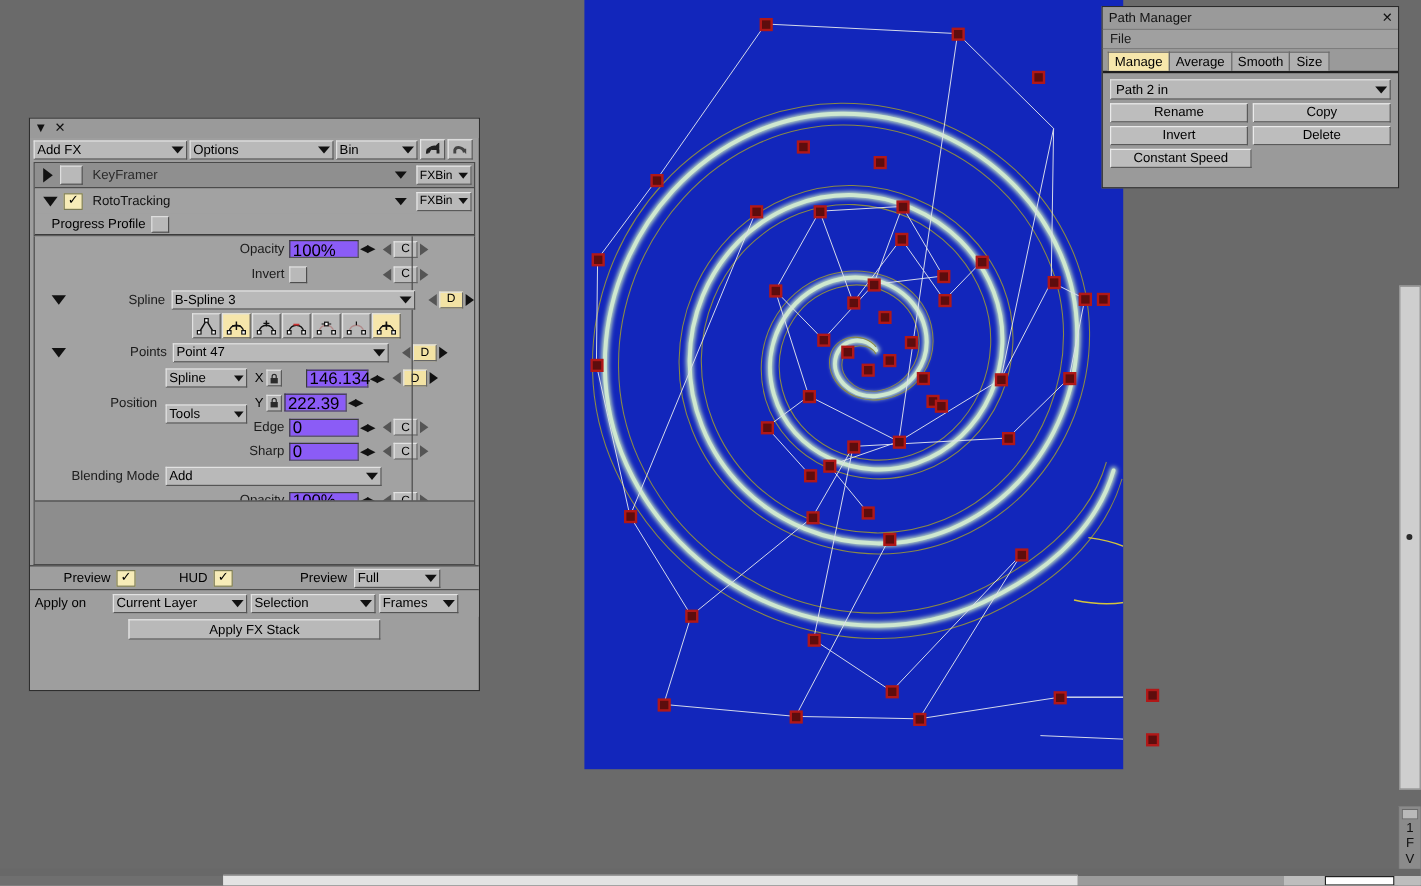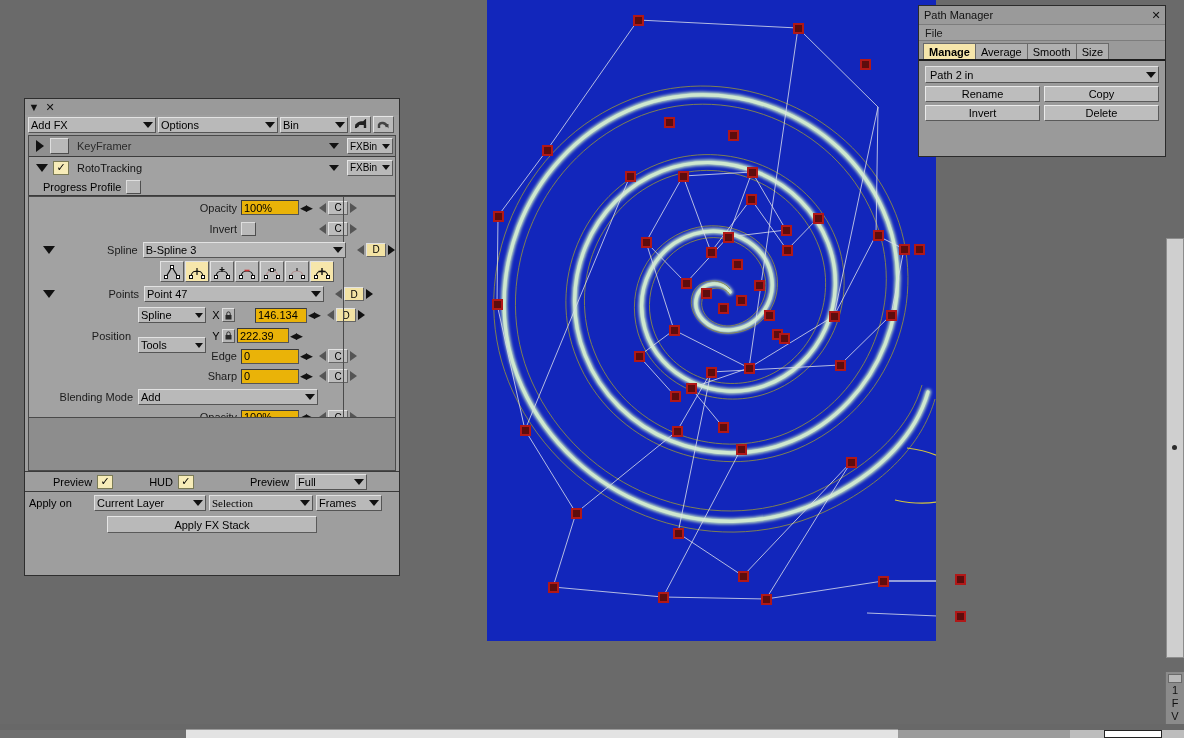--- a/index.html
+++ b/index.html
@@ -20,22 +20,22 @@
   .combo{background:#b9b9b9;border:1px solid #555;border-top-color:#e2e2e2;border-left-color:#e2e2e2;
          height:16px;display:flex;align-items:center;padding:0 2px;box-sizing:border-box;
          font-size:11px;position:relative;}
   .combo .lbl{flex:1;white-space:nowrap;overflow:hidden;}
   .caret{width:0;height:0;border-left:5px solid transparent;border-right:5px solid transparent;
          border-top:6px solid #111;margin-left:3px;flex:none;}
   .caret.sm{border-left-width:4px;border-right-width:4px;border-top-width:5px;}
   .btn{background:#b9b9b9;border:1px solid #5a5a5a;border-top-color:#e6e6e6;border-left-color:#e6e6e6;
        display:flex;align-items:center;justify-content:center;font-size:11px;box-sizing:border-box;
        height:16px;color:#000;}
-  .field{background:#eab308;border:1px solid #555;border-top-color:#3a3a3a;border-left-color:#3a3a3a;
-         height:15px;display:flex;align-items:center;padding:0 2px;box-sizing:border-box;font-size:11px;}
+  .field{background:#8b5cf6;border:1px solid #555;border-top-color:#3a3a3a;border-left-color:#3a3a3a;
+         height:15px;display:flex;align-items:center;padding:0 2px;box-sizing:border-box;font-size:14px;}
   .swatch{background:#b9b9b9;border:1px solid #4e4e4e;border-top-color:#dedede;border-left-color:#dedede;
           width:15px;height:14px;box-sizing:border-box;}
   .chk{width:16px;height:14px;background:#f7ecb8;border:1px solid #7a7a56;box-sizing:border-box;
        display:flex;align-items:center;justify-content:center;font-size:11px;color:#000;line-height:1;}
   .lab{font-size:11px;color:#1b1b1b;text-align:right;}
   .spin{display:flex;align-items:center;justify-content:center;width:14px;height:14px;
         font-size:9px;color:#111;letter-spacing:-1px;}
   .cdbtn{width:20px;height:14px;border:1px solid #666;border-top-color:#e2e2e2;border-left-color:#e2e2e2;
          display:flex;align-items:center;justify-content:center;font-size:10px;box-sizing:border-box;}
   .cdbtn.c{background:#bcbcbc;}
@@ -76,21 +76,21 @@
 
   
   #pathmgr{left:918px;top:5px;width:248px;height:152px;background:#9a9a9a;border:1px solid #2a2a2a;}
   #pathmgr .titlebar{background:#9a9a9a;height:18px;border-bottom:none;padding-left:5px;}
   .menubar{height:15px;background:#a0a0a0;border-top:1px solid #7d7d7d;border-bottom:1px solid #7d7d7d;
            display:flex;align-items:center;padding-left:6px;font-size:11px;color:#1b1b1b;}
   .tabstrip{display:flex;align-items:flex-end;height:18px;background:#9a9a9a;padding-left:4px;
             border-bottom:2px solid #1d1d1d;}
   .tab{height:16px;padding:0 5px;display:flex;align-items:center;font-size:11px;
        background:#b0b0b0;border:1px solid #6a6a6a;border-bottom:none;box-sizing:border-box;margin-right:-1px;}
-  .tab.active{background:#f6e6ab;font-weight:bold;margin-top:12px;}
+  .tab.active{background:#f6e6ab;font-weight:normal;margin-top:12px;}
   .pm-body{padding:5px 6px;}
   .pm-btn{height:16px;background:#bdbdbd;border:1px solid #5a5a5a;border-top-color:#eaeaea;
           border-left-color:#eaeaea;display:flex;align-items:center;justify-content:center;
           font-size:11px;box-sizing:border-box;}
 
   
   #canvas{position:absolute;left:487px;top:0;width:449px;height:641px;background:#1226bb;overflow:hidden;}
   
   #rscroll{position:absolute;right:0;top:238px;width:18px;height:420px;background:#cfcfcf;
            border:1px solid #8d8d8d;box-sizing:border-box;}
@@ -541,21 +541,21 @@
       <span class="caret"></span>
     </span>
   </div>
 
   <div class="applyrow">
     <span style="width:62px;">Apply on</span>
     <span class="combo" style="width:112px;">
       <span class="lbl">Current Layer</span>
       <span class="caret"></span>
     </span>
-    <span class="combo" style="width:104px;font-family:Liberation Serif, serif;">
+    <span class="combo" style="width:104px;">
       <span class="lbl">Selection</span>
       <span class="caret"></span>
     </span>
     <span class="combo" style="width:66px;">
       <span class="lbl">Frames</span>
       <span class="caret"></span>
     </span>
   </div>
 
   <div style="padding:2px 4px 5px 4px;">
@@ -582,20 +582,23 @@
       <span class="lbl" style="padding-left:2px;">Path 2 in</span>
       <span class="caret"></span>
     </div>
     <div style="display:flex;gap:4px;margin-top:3px;">
       <span class="pm-btn" style="flex:1;">Rename</span>
       <span class="pm-btn" style="flex:1;">Copy</span>
     </div>
     <div style="display:flex;gap:4px;margin-top:3px;">
       <span class="pm-btn" style="flex:1;">Invert</span>
       <span class="pm-btn" style="flex:1;">Delete</span>
+    </div>
+    <div style="display:flex;margin-top:3px;">
+      <span class="pm-btn" style="width:118px;">Constant Speed</span>
     </div>
   </div>
 </div>
 
 <div id="rscroll">
   <div class="grip"></div>
 </div>
 <div id="cornerbox">
   <div class="cap"></div>
   <span>1</span>

